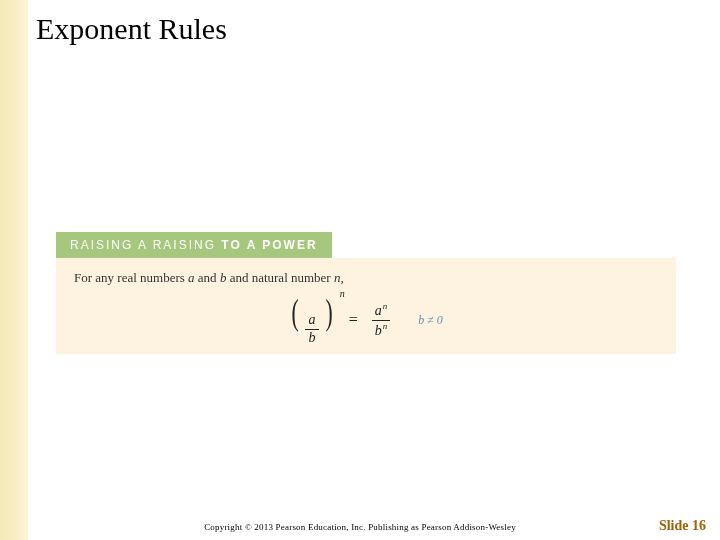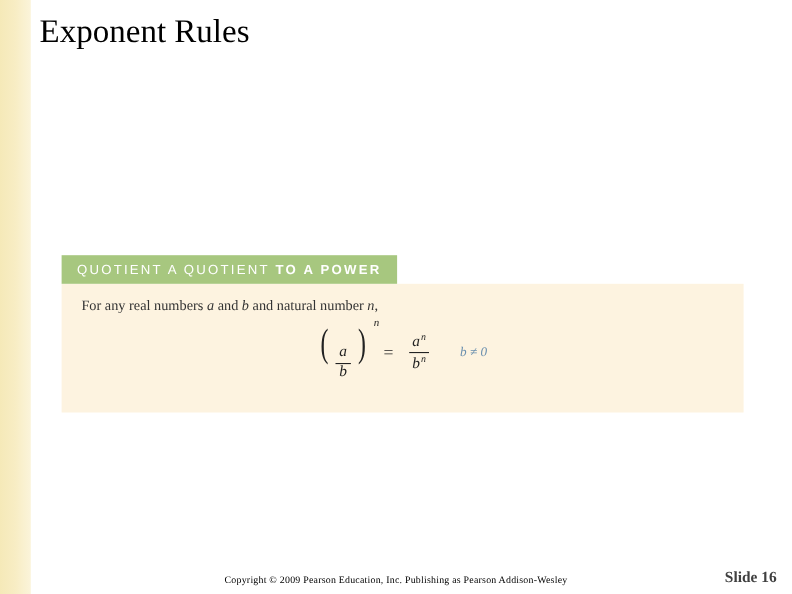--- a/index.html
+++ b/index.html
@@ -3,50 +3,50 @@
 <meta charset="utf-8">
 <style>
   * { margin: 0; padding: 0; box-sizing: border-box; }
   html, body { width: 720px; height: 540px; background: #fff; font-family: Georgia, 'Times New Roman', serif; overflow: hidden; }
   .slide { position: relative; width: 720px; height: 540px; }
   .sidebar { position: absolute; left: 0; top: 0; width: 28px; height: 540px; background: linear-gradient(90deg, #f5e9b8 0%, #f8edc4 50%, #fbf4da 100%); }
   .title { position: absolute; left: 36px; top: 12px; font-size: 30px; color: #000; font-family: 'Times New Roman', Georgia, serif; font-weight: 400; }
   .rule-box { position: absolute; left: 56px; top: 232px; width: 620px; }
   .rule-header { display: inline-block; background: #a7c77f; color: #fff; font-family: Arial, Helvetica, sans-serif; font-size: 12px; letter-spacing: 2px; padding: 6px 14px; font-weight: 400; }
   .rule-header .thin { font-weight: 700; letter-spacing: 2px; }
-  .rule-body { background: #fdf3e0; padding: 12px 18px 27px 18px; }
+  .rule-body { background: #fdf3e0; padding: 12px 18px 7px 18px; }
   .rule-intro { font-family: Georgia, 'Times New Roman', serif; font-size: 13px; color: #333; margin-bottom: 8px; }
   .rule-intro .var { font-style: italic; }
   .formula-row { display: flex; align-items: center; justify-content: center; gap: 28px; margin-top: 4px; }
   .formula { display: flex; align-items: center; gap: 8px; font-family: Georgia, serif; font-size: 15px; color: #222; }
   .paren { font-size: 36px; line-height: 1; font-weight: 300; font-family: 'Times New Roman', serif; transform: scaleX(0.6); display: inline-block; }
   .frac { display: inline-flex; flex-direction: column; align-items: center; font-style: italic; }
   .frac .num, .frac .den { padding: 0 3px; font-size: 14px; line-height: 1.2; }
   .frac .bar { width: 100%; min-width: 14px; height: 1px; background: #222; }
   .sup-outer { position: relative; }
   .sup-outer .exp { position: absolute; top: -6px; right: -10px; font-size: 10px; font-style: italic; }
   .eq { font-size: 16px; margin: 0 6px; }
   .power-frac .num, .power-frac .den { font-size: 14px; }
   .power-frac sup { font-size: 9px; font-style: italic; margin-left: 1px; }
   .condition { font-size: 12px; color: #6a8fae; font-style: italic; font-family: Georgia, serif; text-align: right; }
   .footer { position: absolute; bottom: 8px; left: 0; width: 720px; display: flex; justify-content: center; }
   .copyright { font-family: 'Times New Roman', serif; font-size: 9px; color: #000; letter-spacing: 0.2px; }
-  .slide-num { position: absolute; right: 14px; bottom: 6px; font-family: 'Comic Sans MS', 'Segoe Script', cursive; font-size: 14px; color: #404040; font-weight: 700; }
+  .slide-num { position: absolute; right: 14px; bottom: 6px; font-family: 'Comic Sans MS', 'Segoe Script', cursive; font-size: 14px; color: #a16207; font-weight: 700; }
 </style>
 </head>
 <body>
 
 <div class="slide">
   <div class="sidebar"></div>
 
   <h1 class="title">Exponent Rules</h1>
 
   <div class="rule-box">
     <div class="rule-header">
-      <span>QUOTIENT A QUOTIENT</span><span class="thin"> TO A POWER</span>
+      <span>RAISING A RAISING</span><span class="thin"> TO A POWER</span>
     </div>
     <div class="rule-body">
       <p class="rule-intro">
         <span>For any real numbers </span><span class="var">a</span><span> and </span><span class="var">b</span><span> and natural number </span><span class="var">n</span><span>,</span>
       </p>
       <div class="formula-row">
         <div class="formula">
           <span class="sup-outer">
             <span class="paren">(</span>
             <span class="frac">
@@ -63,16 +63,16 @@
             <span class="bar"></span>
             <span class="den"><span>b</span><sup>n</sup></span>
           </span>
         </div>
         <div class="condition">b ≠ 0</div>
       </div>
     </div>
   </div>
 
   <div class="footer">
-    <span class="copyright">Copyright © 2009 Pearson Education, Inc.  Publishing as Pearson Addison-Wesley</span>
+    <span class="copyright">Copyright © 2013 Pearson Education, Inc.  Publishing as Pearson Addison-Wesley</span>
   </div>
   <div class="slide-num">Slide 16</div>
 </div>
 
 </body></html>

